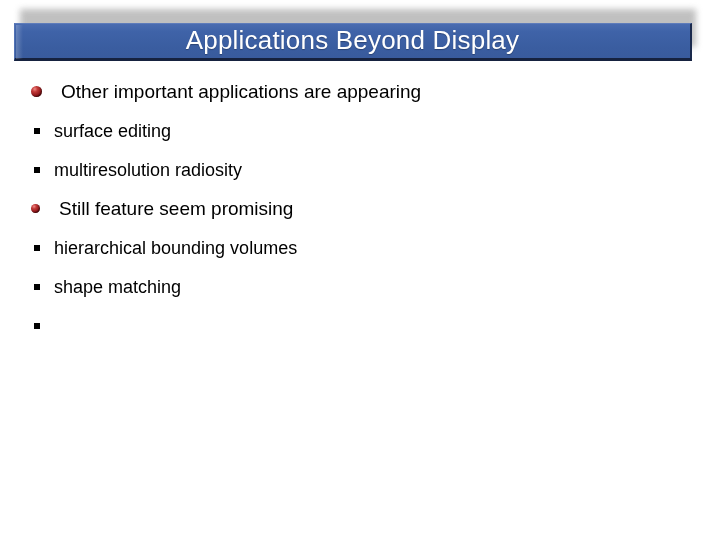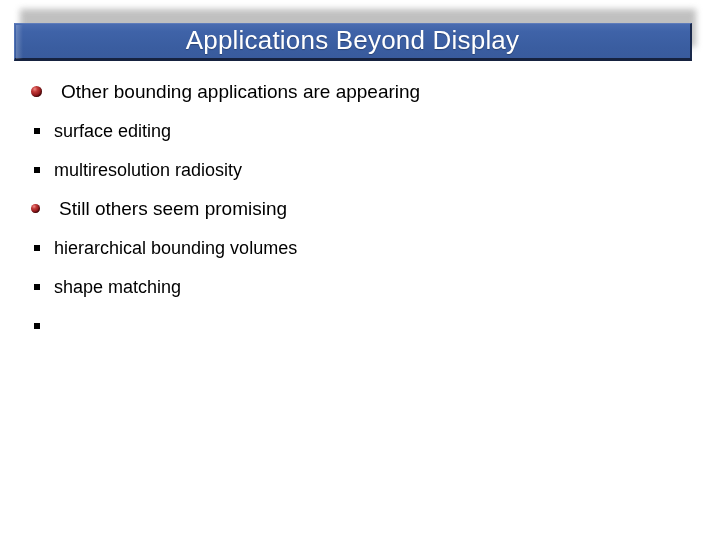--- a/index.html
+++ b/index.html
@@ -135,40 +135,40 @@
     <div id="title-bevel-left"></div>
     <h1 id="slide-title">Applications Beyond Display</h1>
   </div>
 </div>
 
 <div id="body-list">
 
   <div class="line level1">
     <span class="sphere-bullet"></span>
     <span class="bullet-gap"></span>
-    <span class="line-text">Other bounding applications are appearing</span>
+    <span class="line-text">Other important applications are appearing</span>
   </div>
 
   <div class="line level2">
     <span class="square-bullet"></span>
     <span class="bullet-gap"></span>
     <span class="line-text">surface editing</span>
   </div>
 
 
   <div class="line level2">
     <span class="square-bullet"></span>
     <span class="bullet-gap"></span>
     <span class="line-text">multiresolution radiosity</span>
   </div>
 
   <div class="line level1 second">
     <span class="sphere-bullet"></span>
     <span class="bullet-gap"></span>
-    <span class="line-text">Still others seem promising</span>
+    <span class="line-text">Still feature seem promising</span>
   </div>
 
   <div class="line level2">
     <span class="square-bullet"></span>
     <span class="bullet-gap"></span>
     <span class="line-text">hierarchical bounding volumes</span>
   </div>
 
   <div class="line level2">
     <span class="square-bullet"></span>

